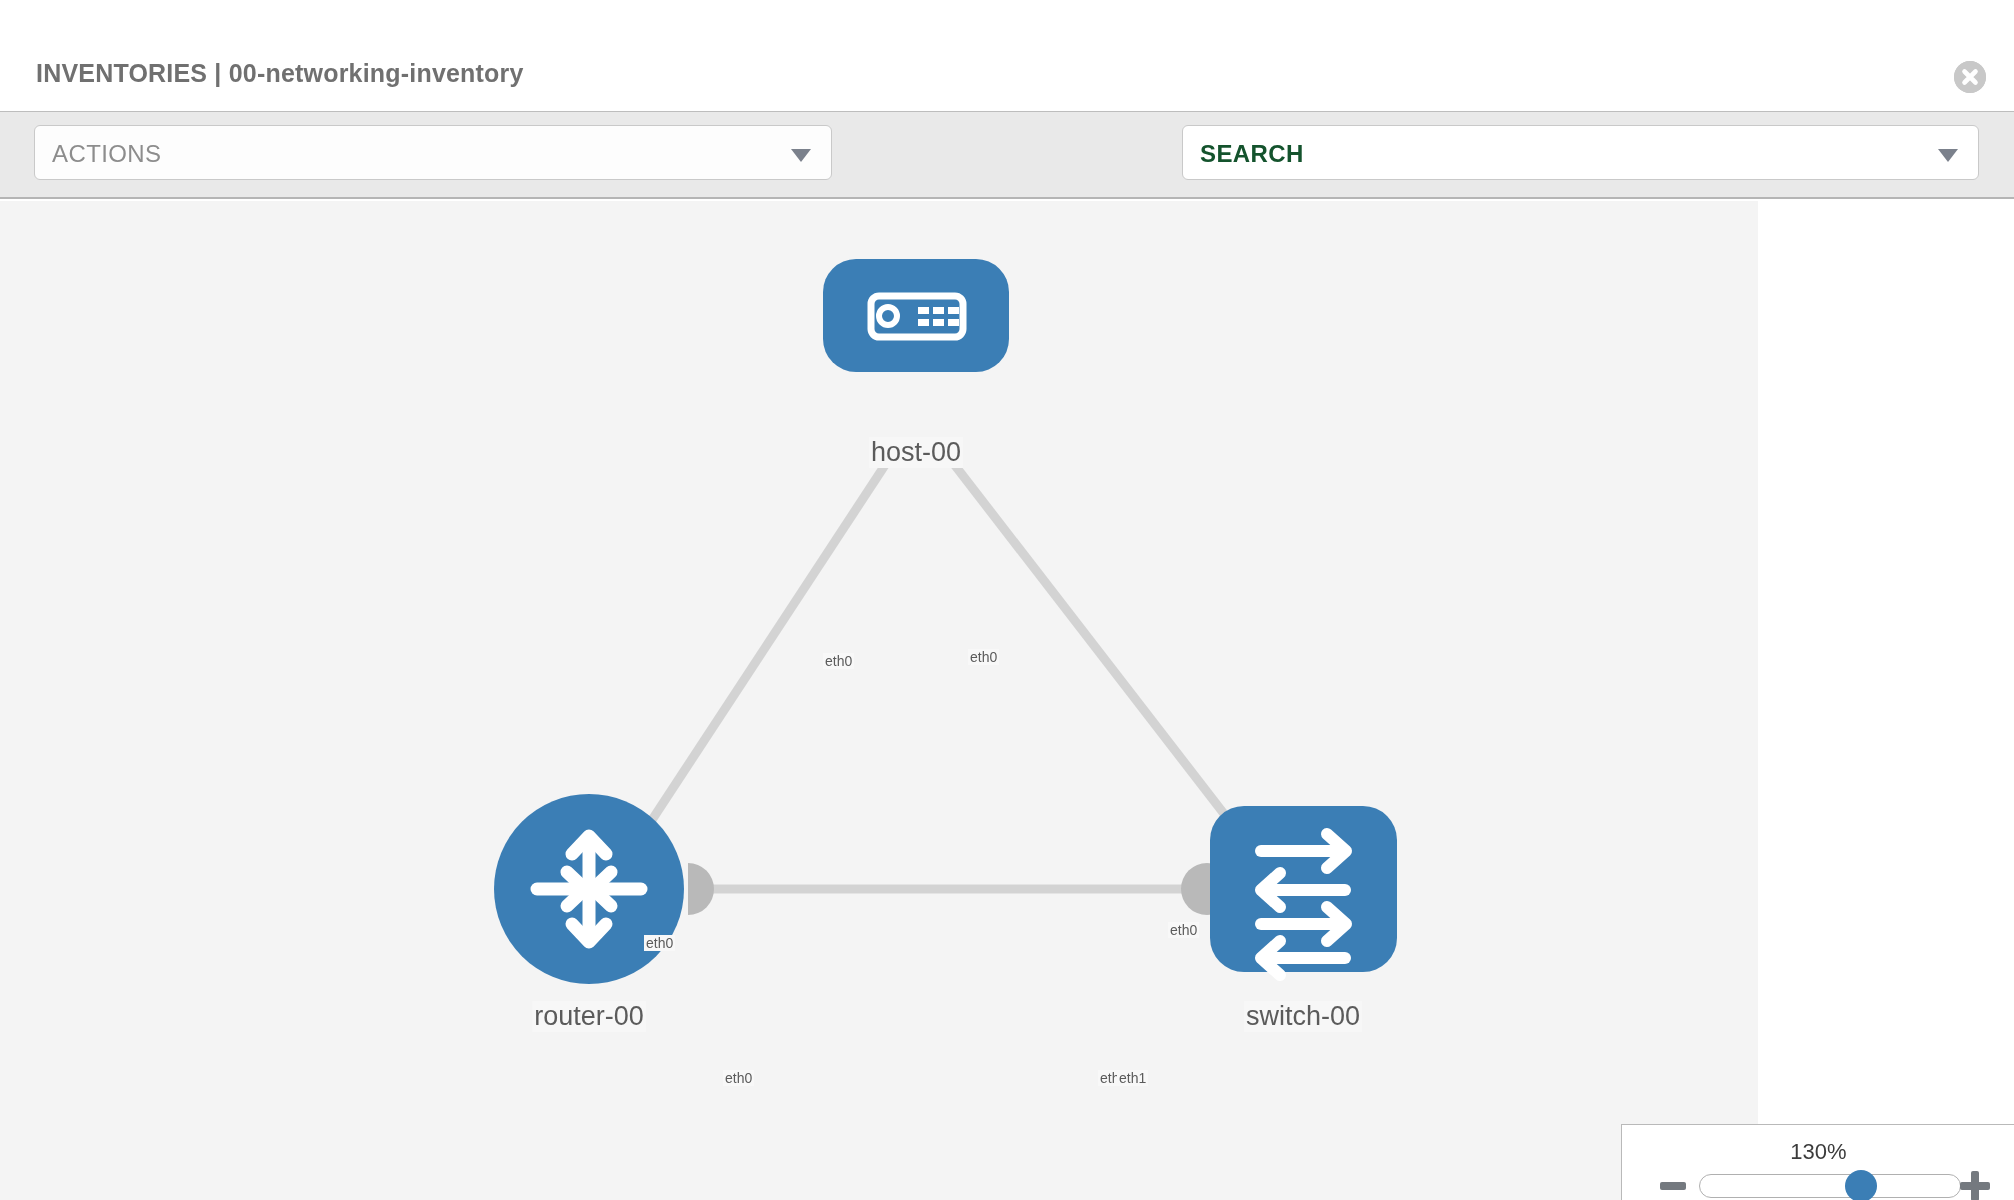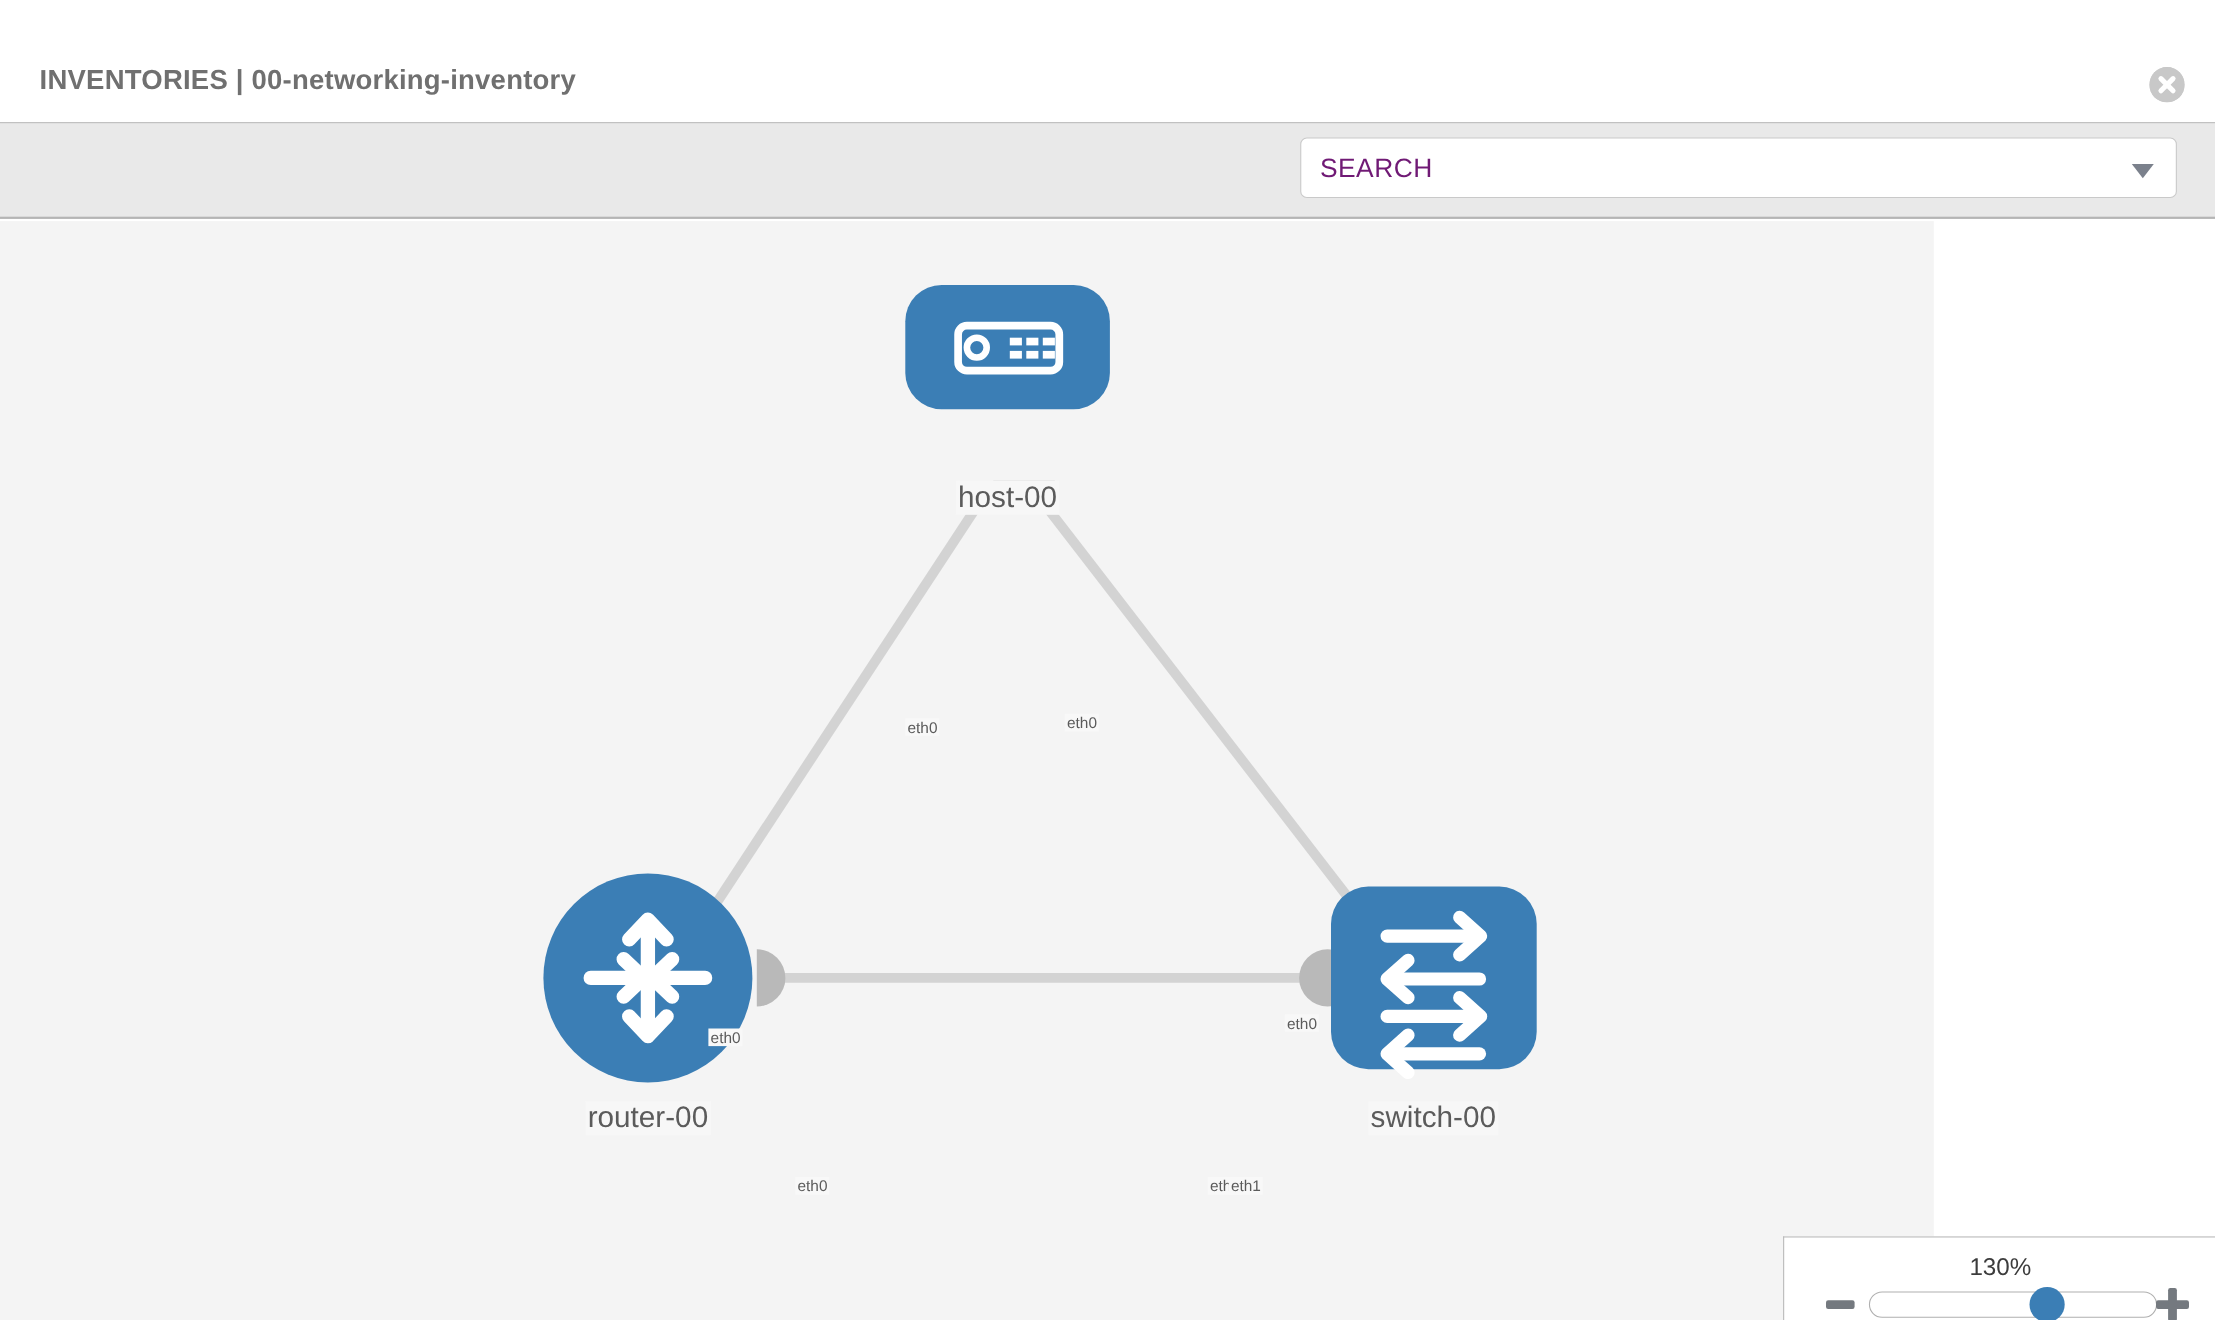--- a/index.html
+++ b/index.html
@@ -115,22 +115,23 @@
     border: 1px solid #c9c9c9;
     border-radius: 6px;
     box-sizing: border-box;
     cursor: text;
   }
   .search-label {
     position: absolute;
     left: 17px;
     top: 14px;
     font-size: 24px;
-    color: #701a75;
+    color: #14532d;
     letter-spacing: 0.4px;
+    font-weight: bold;
   }
 
   
   .canvas {
     position: absolute;
     left: 0;
     top: 158px;
     width: 1758px;
     height: 1042px;
     background: #f4f4f4;
@@ -244,20 +245,24 @@
     <div class="close-btn">
       <svg width="32" height="32" viewBox="0 0 32 32" aria-hidden="true">
         <circle cx="16" cy="16" r="16" fill="#c8c8c8"></circle>
         <path d="M10.5 10.5 L21.5 21.5 M21.5 10.5 L10.5 21.5" stroke="#ffffff" stroke-width="4.6" stroke-linecap="round"></path>
       </svg>
     </div>
   </div>
 
   <div class="toolbar">
 
+    <div class="actions-select">
+      <span class="actions-label">ACTIONS</span>
+      <span class="caret"></span>
+    </div>
 
     <div class="tool-icon wrench">
       <svg width="44" height="44" viewBox="0 0 44 44" aria-hidden="true">
         <path d="M30.5 7.5 a10.5 10.5 0 0 0 -12.4 13.9 L8.6 30.9 a3.6 3.6 0 0 0 0 5.1
                  a3.6 3.6 0 0 0 5.1 0 l9.5 -9.5 a10.5 10.5 0 0 0 13.9 -12.4
                  l-6.2 6.2 l-5.4 -1.4 l-1.4 -5.4 z" fill="#7b818c"></path>
       </svg>
     </div>
 
     <div class="tool-icon key">

